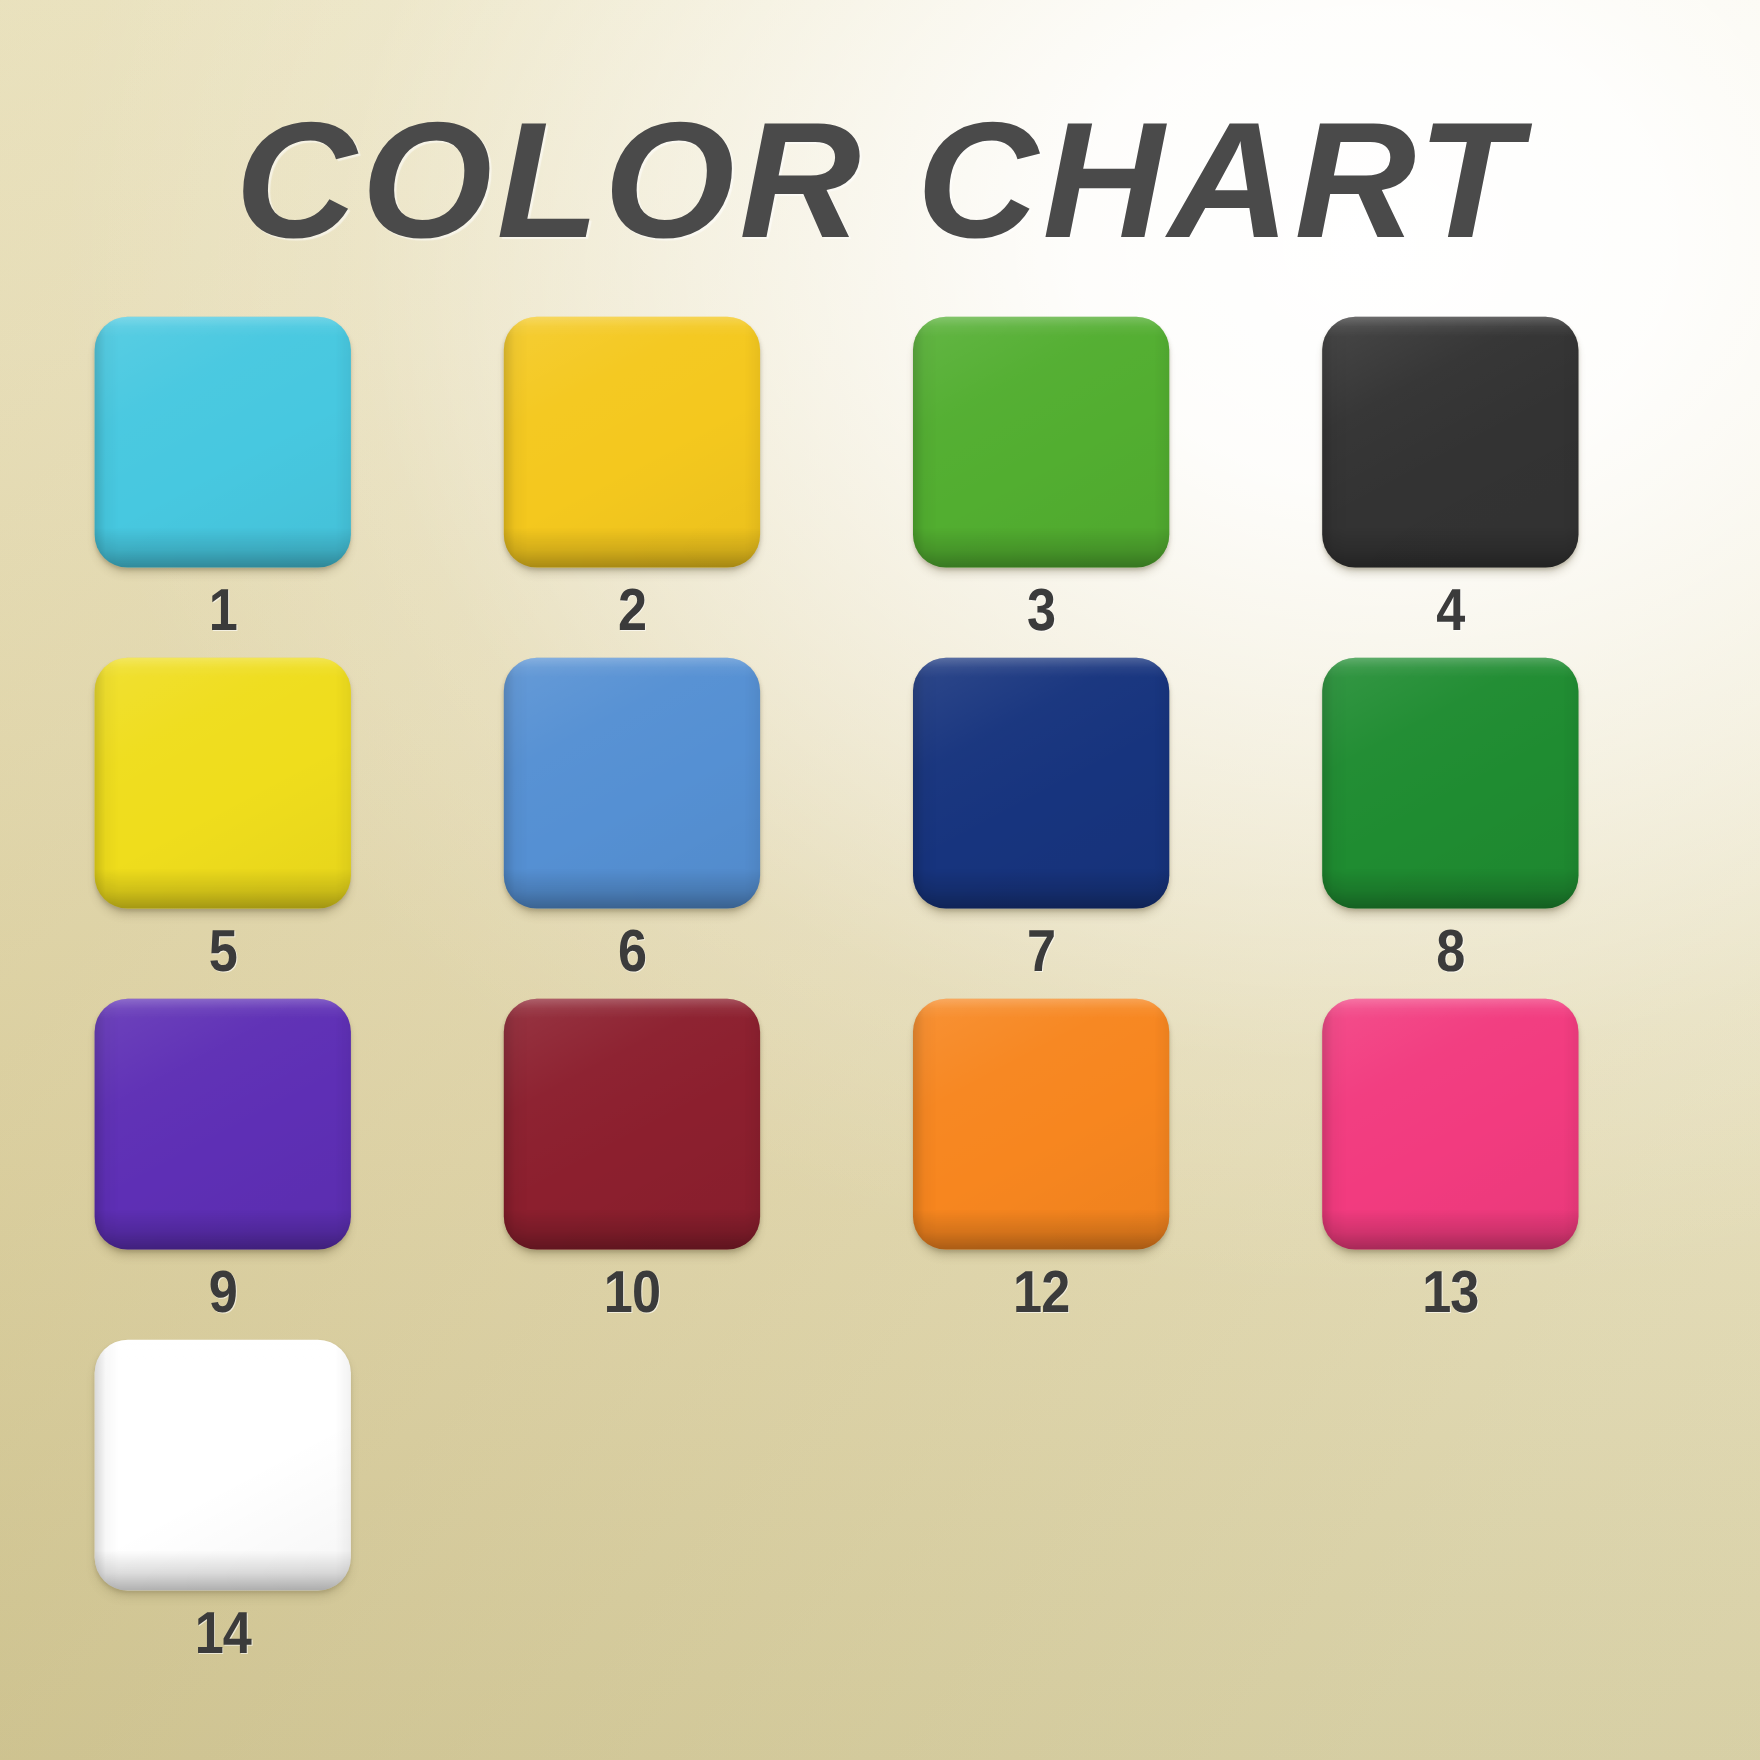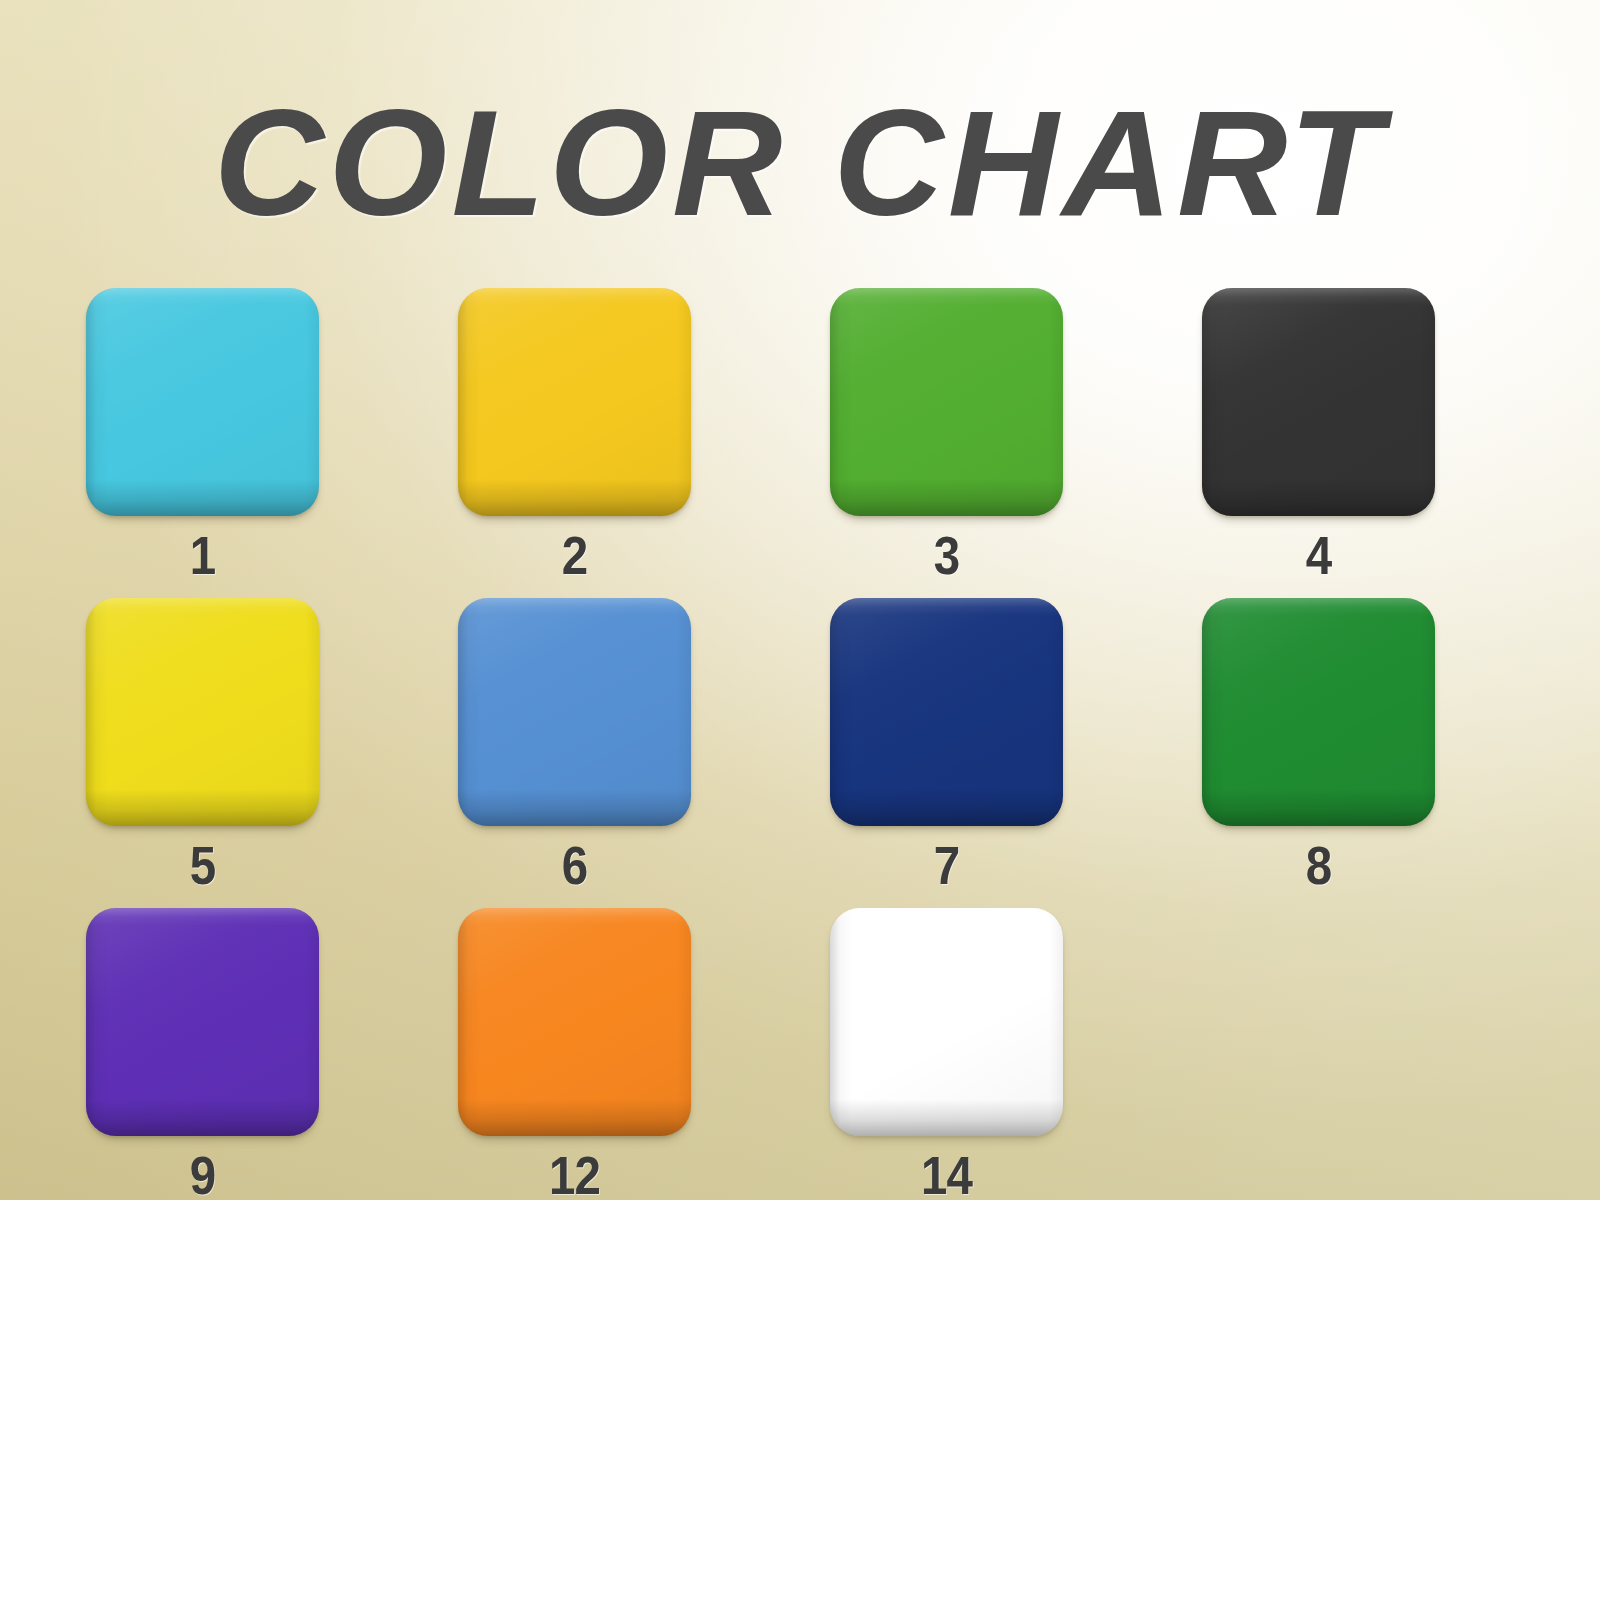--- a/index.html
+++ b/index.html
@@ -10,21 +10,21 @@
   body {
     width: 1600px;
     height: 1600px;
     overflow: hidden;
     font-family: "Liberation Sans", sans-serif;
   }
 
   #chart-page {
     position: relative;
     width: 1600px;
-    height: 1200px;
+    height: 1600px;
     background-color: #f2eedb;
     background-image:
       radial-gradient(ellipse 1500px 1200px at 78% 14%,
         rgba(255,255,255,1.0) 0%,
         rgba(255,255,255,0.92) 18%,
         rgba(255,255,255,0.55) 38%,
         rgba(255,255,255,0.12) 62%,
         rgba(255,255,255,0.0) 80%),
       linear-gradient(118deg,
         #ece5c6 0%,
@@ -201,27 +201,35 @@
     <div class="swatch-cell">
       <div class="swatch-tile" style="background-color: rgb(31, 140, 49);"></div>
       <div class="swatch-label">8</div>
     </div>
 
     <div class="swatch-cell">
       <div class="swatch-tile" style="background-color: rgb(94, 47, 181);"></div>
       <div class="swatch-label">9</div>
     </div>
 
+    <div class="swatch-cell">
+      <div class="swatch-tile" style="background-color: rgb(140, 31, 46);"></div>
+      <div class="swatch-label">10</div>
+    </div>
 
 
     <div class="swatch-cell">
       <div class="swatch-tile" style="background-color: rgb(247, 134, 31);"></div>
       <div class="swatch-label">12</div>
     </div>
 
+    <div class="swatch-cell">
+      <div class="swatch-tile" style="background-color: rgb(242, 59, 127);"></div>
+      <div class="swatch-label">13</div>
+    </div>
 
     <div class="swatch-cell">
       <div class="swatch-tile is-white" style="background-color: rgb(255, 255, 255);"></div>
       <div class="swatch-label">14</div>
     </div>
 
 
 
   </div>
 </div>

